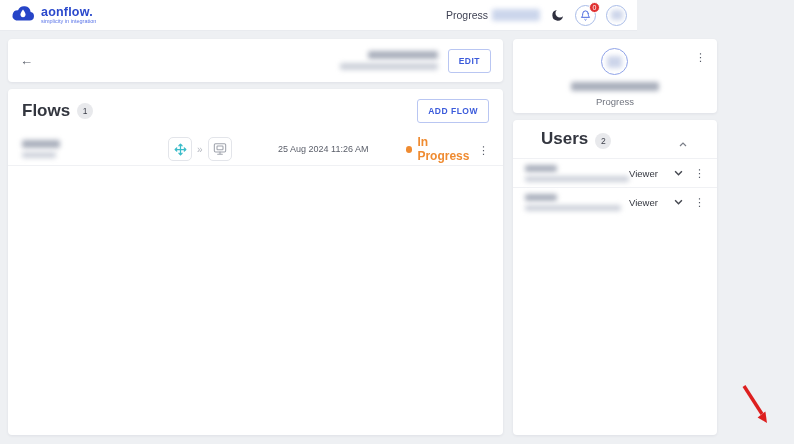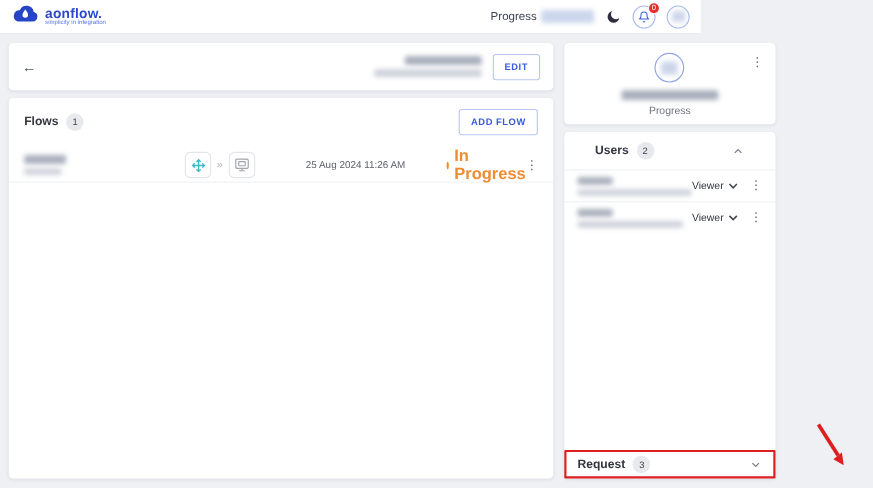--- a/index.html
+++ b/index.html
@@ -38,56 +38,56 @@
   .project-title{font-size:11px;font-weight:bold;color:#33363f;line-height:1.2}
   .project-date{font-size:8.5px;color:#9598a3;margin-top:2px}
   .project-right{margin-left:auto;display:flex;align-items:center;gap:10px}
   .owner-lines{display:flex;flex-direction:column;align-items:flex-end;gap:4px}
 
   
   .btn-outline{border:1px solid #b9c6f2;color:#3b5bdb;background:#fff;font-family:"Liberation Sans",sans-serif;font-size:8.5px;font-weight:bold;letter-spacing:.5px;padding:6px 10px;border-radius:3px;cursor:pointer}
 
   
   .section-head{display:flex;align-items:center;padding:10px 14px}
-  .section-title{font-size:11px;font-weight:bold;color:#33363f}
+  .section-title{font-size:17px;font-weight:bold;color:#33363f}
   .count-badge{background:#e8e9ec;color:#3c3f4a;font-size:8.5px;min-width:16px;height:16px;border-radius:9px;display:inline-flex;align-items:center;justify-content:center;padding:0 4px;margin-left:7px}
 
   
   .flows-card{flex:1;display:flex;flex-direction:column}
   .tbl-head,.tbl-row{display:grid;grid-template-columns:146px 110px 128px 72px 1fr;align-items:center;padding:0 14px}
   .tbl-head{height:26px;font-size:8.5px;color:#8a8e99;border-bottom:1px solid #f0f1f4}
   .tbl-head .c-actions,.tbl-row .c-actions{text-align:right}
   .tbl-row{height:33px;border-bottom:1px solid #f0f1f4}
   .flow-name-cell{display:flex;flex-direction:column;gap:4px}
   .apps-cell{display:flex;align-items:center;gap:5px}
   .app-chip{width:24px;height:24px;border:1px solid #e3e5ea;border-radius:5px;display:flex;align-items:center;justify-content:center;background:#fff}
   .apps-sep{color:#b4b7bf;font-size:10px}
   .exec-cell{font-size:9px;color:#5a5e69}
-  .status-cell{display:flex;align-items:center;gap:5px;font-size:15px;font-weight:bold}
+  .status-cell{display:flex;align-items:center;gap:5px;font-size:12px;font-weight:bold}
   .status-dot{width:7px;height:7px;border-radius:50%}
   .dots-menu{color:#555a66;font-size:11px;letter-spacing:0;cursor:pointer;line-height:1;user-select:none}
 
   
   .profile-card{height:74px;position:relative;display:flex;flex-direction:column;align-items:center;padding-top:9px}
   .avatar-lg{width:27px;height:27px;border:1px solid #8fa3e8;border-radius:50%;display:flex;align-items:center;justify-content:center;background:#fff}
   .bl-avatar-lg{width:15px;height:12px;background:#cdd5ea}
   .profile-name{width:88px;height:9px;margin-top:7px}
   .profile-role{font-size:9.5px;color:#70747f;margin-top:5px}
   .profile-dots{position:absolute;right:11px;top:13px}
 
   
   .users-card{flex:1;display:flex;flex-direction:column}
-  .users-head{display:flex;align-items:center;padding:9px 28px}
+  .users-head{display:flex;align-items:flex-end;padding:9px 28px}
   .users-head-right{margin-left:auto;display:flex;align-items:center;gap:9px}
   .chev-btn{cursor:pointer;display:flex;align-items:center;padding:2px}
   .user-row{display:flex;align-items:center;padding:5px 12px;border-top:1px solid #f0f1f4;height:29px}
   .user-info{display:flex;flex-direction:column;gap:4px}
   .user-name{width:32px;height:7px}
   .user-mail{width:104px;height:6px}
-  .role-select{margin-left:auto;display:flex;align-items:center;gap:4px;font-size:9.5px;color:#33363f;cursor:pointer}
+  .role-select{margin-left:auto;display:flex;align-items:center;gap:16px;font-size:9.5px;color:#33363f;cursor:pointer}
   .user-dots{margin-left:11px}
 
   
   .request-wrap{margin-top:auto;border:2px solid #dd1f1f;display:flex;align-items:center;padding:0 10px;height:26px;border-radius:1px}
   .request-chev{margin-left:auto}
 
   
   .annot-arrow{position:absolute;left:738px;top:383px;pointer-events:none}
 </style>
 </head>
@@ -237,29 +237,20 @@
           </div>
           <span class="role-select">
             <span>Viewer</span>
             <svg width="9" height="6" viewBox="0 0 8 5" fill="none" stroke="#44474f" stroke-width="1.3">
                 <path d="M1 1l3 3 3-3"></path>
               </svg>
           </span>
           <span class="dots-menu user-dots">⋮</span>
         </div>
 
-        <div class="request-wrap">
-          <span class="section-title">Request</span>
-          <span class="count-badge">3</span>
-          <span class="chev-btn request-chev">
-            <svg width="8" height="5" viewBox="0 0 8 5" fill="none" stroke="#7a7e88" stroke-width="1.2">
-                <path d="M1 1l3 3 3-3"></path>
-              </svg>
-          </span>
-        </div>
       </div>
     </div>
   </div>
 
   <svg class="annot-arrow" width="44" height="50" viewBox="0 0 44 50">
     <path d="M6 3 L24 31" stroke="#dd1f1f" stroke-width="3.4" fill="none"></path>
     <polygon points="29,40 19.6,34.4 27.4,28.4" fill="#dd1f1f"></polygon>
   </svg>
 
 </div>

